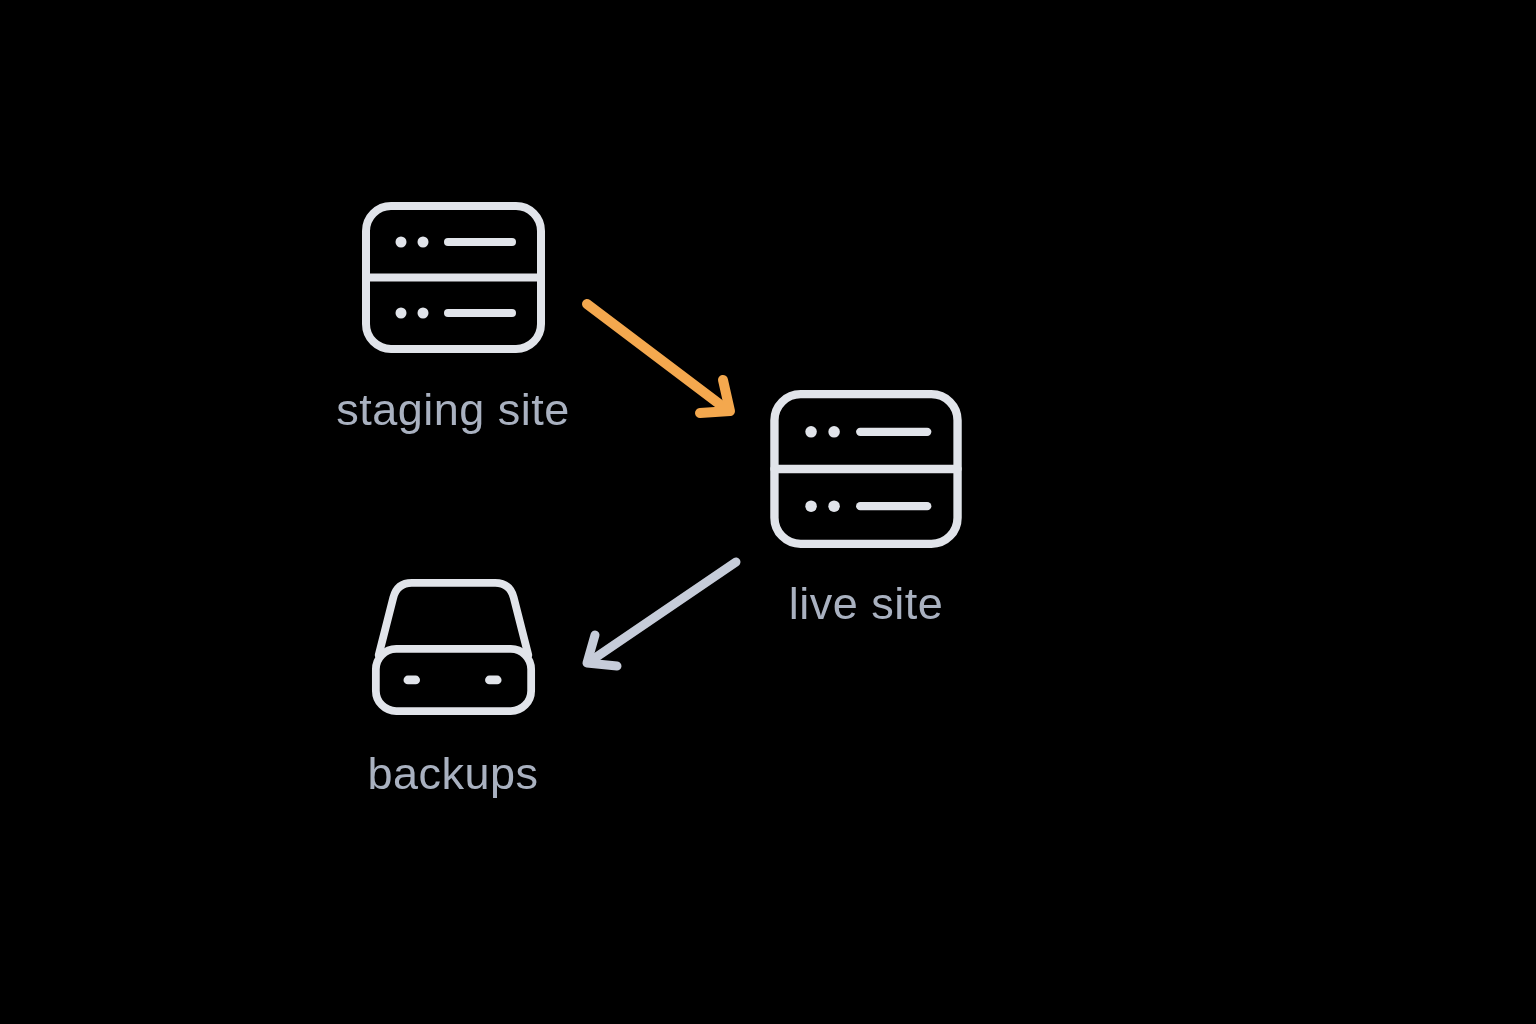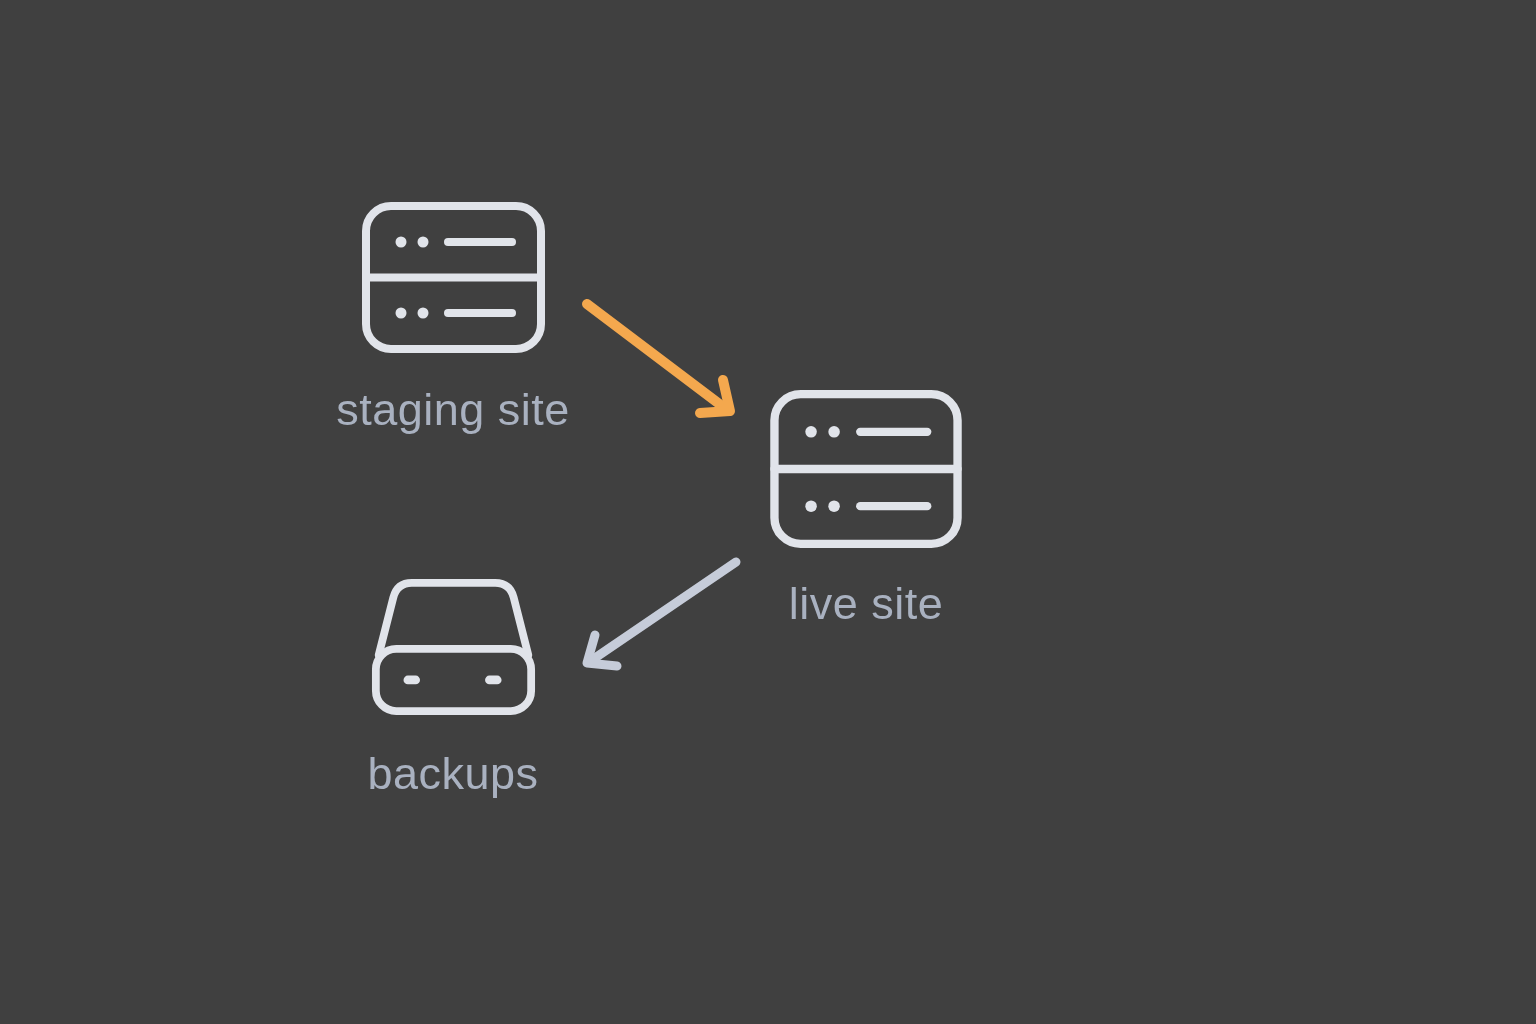--- a/index.html
+++ b/index.html
@@ -53,21 +53,21 @@
   }
   svg .arrow-stroke {
     fill: none;
     stroke-linecap: round;
     stroke-linejoin: round;
   }
 </style>
 </head>
 <body>
 
-<div class="canvas" style="background:#404040;">
+<div class="canvas" style="background:#000000;">
 
   <svg class="arrows-layer" viewBox="0 0 1536 1024">
     <g>
       <path class="arrow-stroke" stroke-width="10" d="M 587 304 L 726 409" stroke="#f4a84e"></path>
       <polyline class="arrow-stroke" stroke-width="10" points="723,380 730,411 700,413" stroke="#f4a84e"></polyline>
     </g>
     <g>
       <path class="arrow-stroke" stroke-width="9" d="M 736 562 L 592 660" stroke="#c6ccd9"></path>
       <polyline class="arrow-stroke" stroke-width="9" points="595,635 587,663 617,666" stroke="#c6ccd9"></polyline>
     </g>

